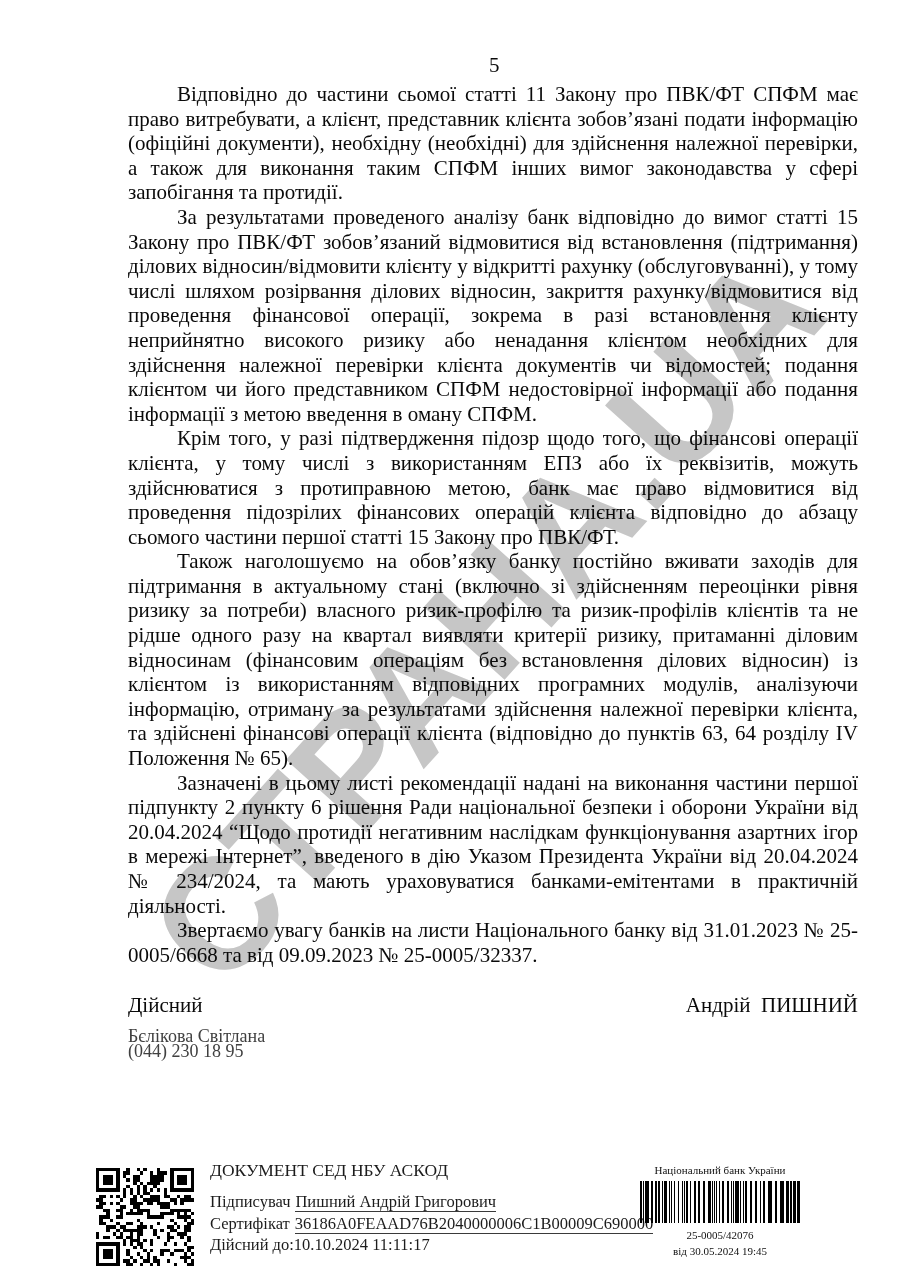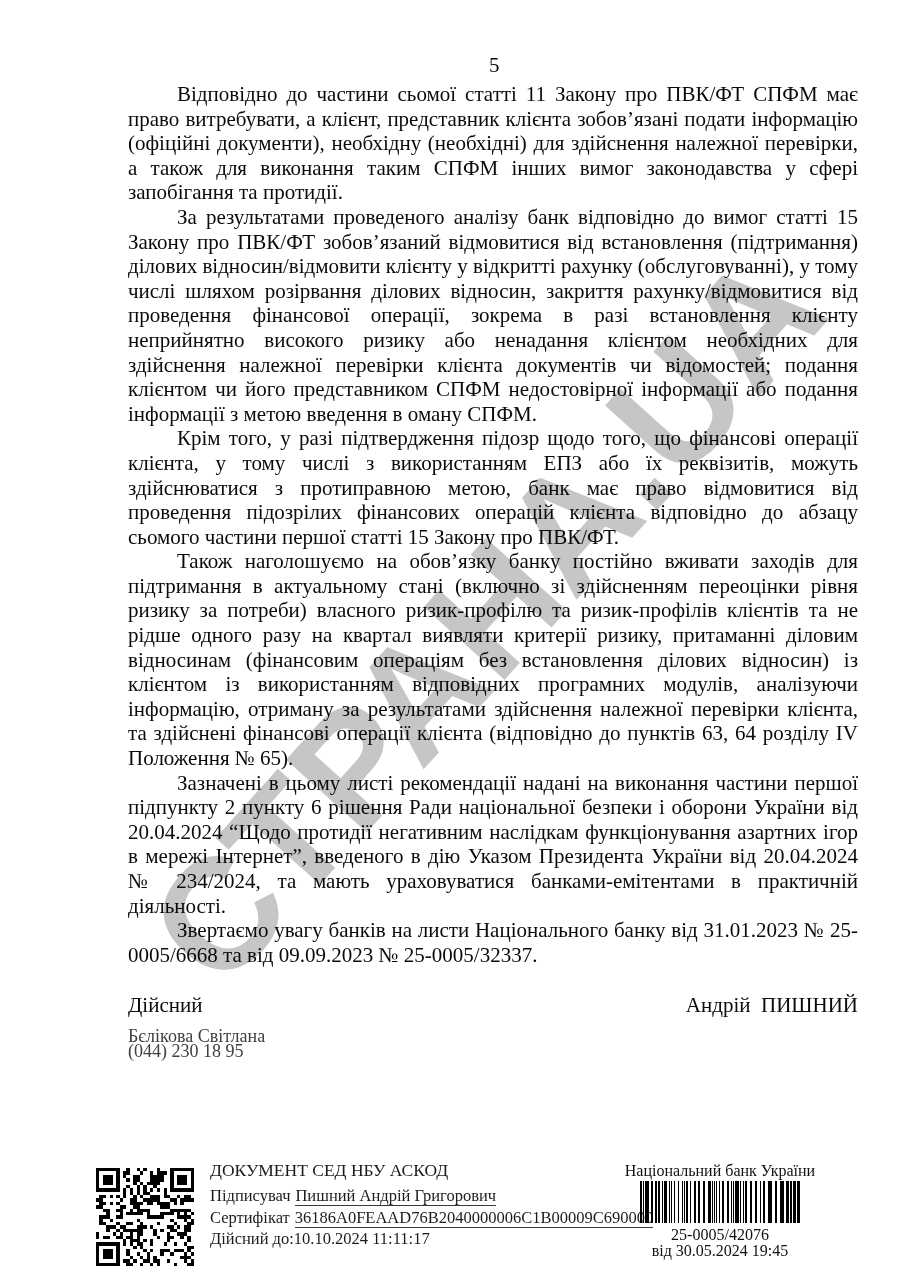--- a/index.html
+++ b/index.html
@@ -64,29 +64,29 @@
     position:absolute;left:95px;top:1168px;
     width:100px;height:98px;
   }
   .stamp{
     position:absolute;left:210px;top:1160px;width:480px;
     font-size:16.5px;
     color:#1c1c1c;
   }
   .stamp-title{
     font-size:17.5px;
-    margin-bottom:4px;
+    margin-bottom:10px;
   }
   .stamp-line{line-height:21.5px;}
   .stamp-line .lbl{margin-right:5px;font-family:Liberation Serif, serif;}
   .stamp-line .u{border-bottom:1px solid #3a3a3a;}
   .reg{
     position:absolute;left:622px;top:1162px;width:196px;
     text-align:center;
-    font-size:16px;
+    font-size:11px;
     color:#111;
   }
   .reg .org{line-height:17px;}
   .barcode{display:block;margin:2px auto 0;width:160px;height:42px;}
   .reg .num{margin-top:4px;line-height:16px;text-align:center;}
   .reg .date{line-height:16px;}
 </style>
 </head>
 <body>
 

